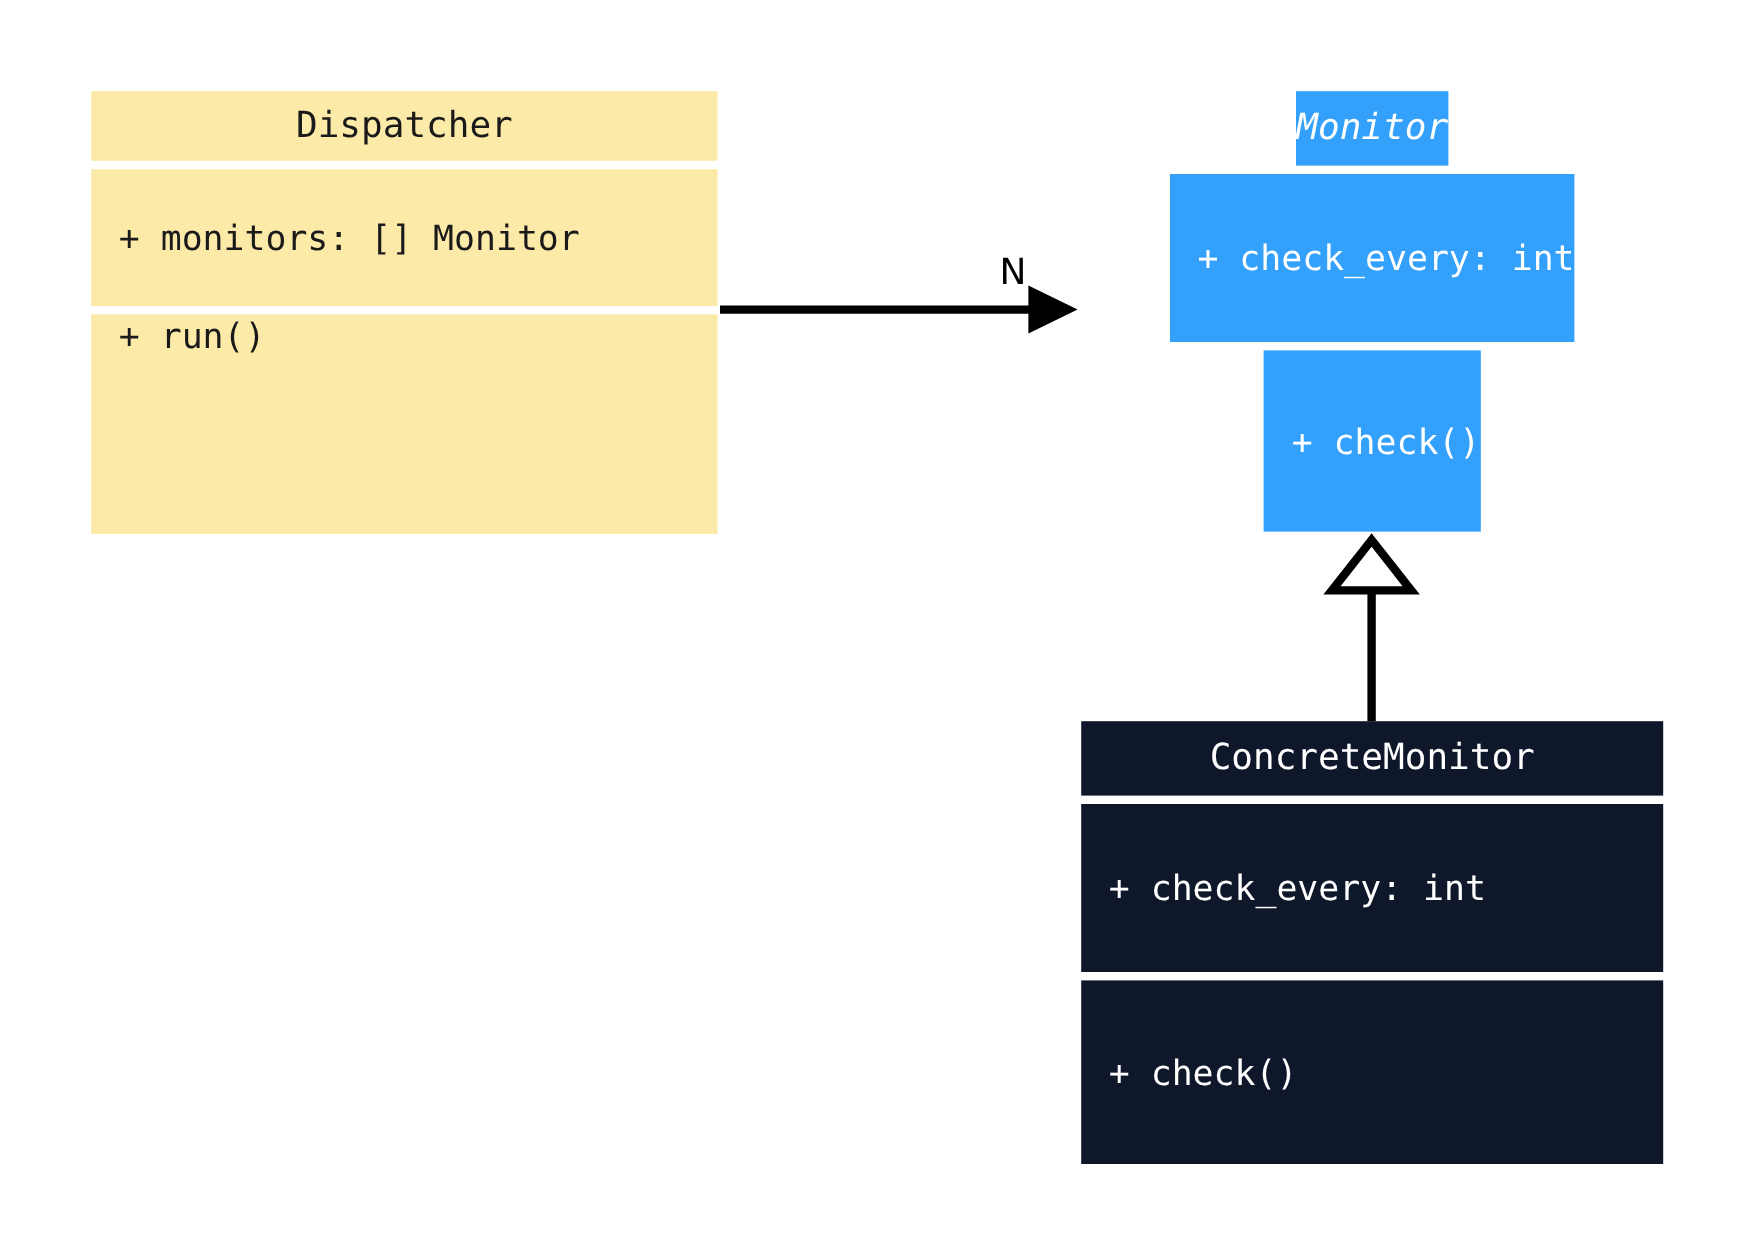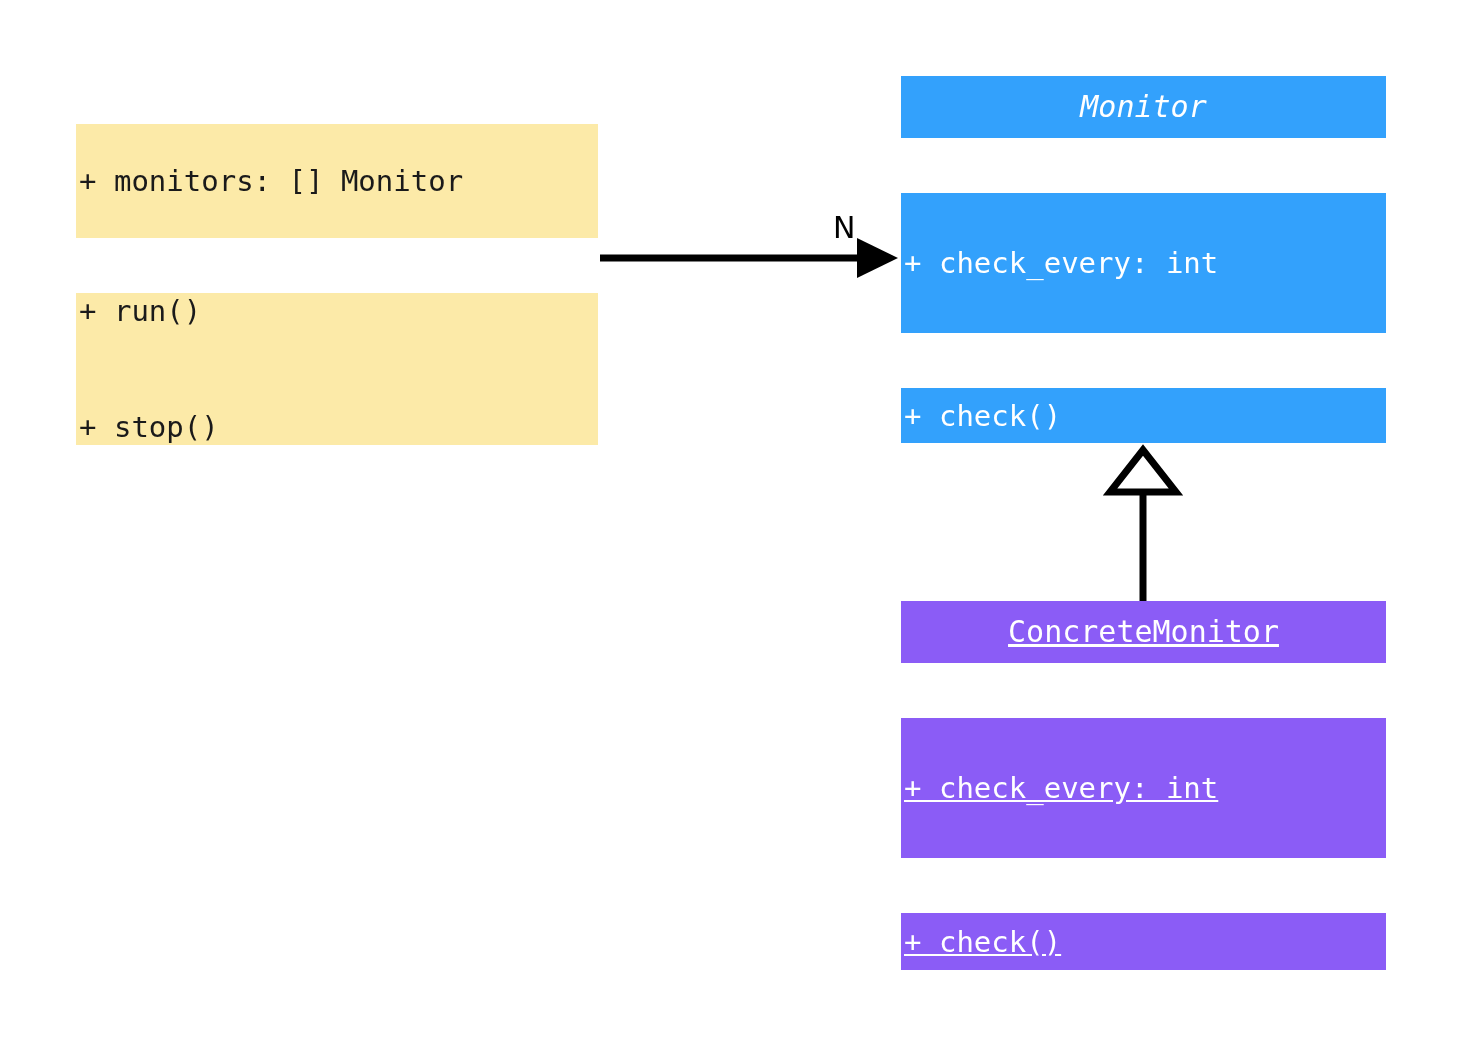--- a/index.html
+++ b/index.html
@@ -32,22 +32,21 @@
   }
   .compartment.title-bar {
     display: flex;
     align-items: center;
     justify-content: center;
   }
   .compartment.members {
     display: flex;
     flex-direction: column;
     justify-content: center;
-    padding-left: 3px;
-    margin-top: 48px;
+    padding-left: 23px;
   }
   .class-title {
     font-size: 30px;
     line-height: 1.05;
     letter-spacing: 0px;
     white-space: pre;
   }
   .class-title.abstract {
     font-style: italic;
   }
@@ -68,34 +67,35 @@
   #dispatcher .title-bar   { height: 58px; flex: 0 0 58px; }
   #dispatcher .attrs       { height: 114px; flex: 0 0 114px; }
   #dispatcher .ops         { flex: 1 1 auto; justify-content: space-between; }
 
   
   #monitor {
     left: 901px;
     top: 76px;
     width: 485px;
     height: 367px;
+    align-items: center;
   }
   #monitor .compartment { background: #33a1fc; color: #ffffff; }
   #monitor .title-bar   { height: 62px; flex: 0 0 62px; }
   #monitor .attrs       { height: 140px; flex: 0 0 140px; }
   #monitor .ops         { flex: 1 1 auto; }
 
   
   #concrete-monitor {
     left: 901px;
     top: 601px;
     width: 485px;
     height: 369px;
   }
-  #concrete-monitor .compartment { background: #8b5cf6; color: #ffffff; text-decoration: underline; }
+  #concrete-monitor .compartment { background: #0f172a; color: #ffffff; }
   #concrete-monitor .title-bar   { height: 62px; flex: 0 0 62px; }
   #concrete-monitor .attrs       { height: 140px; flex: 0 0 140px; }
   #concrete-monitor .ops         { flex: 1 1 auto; }
 
   
   .connector-svg {
     position: absolute;
     left: 0;
     top: 0;
     width: 1463px;
@@ -114,26 +114,28 @@
     left: 833px;
     top: 213px;
   }
 </style>
 </head>
 <body>
 
 <div id="canvas">
 
   <div class="uml-class" id="dispatcher">
+    <div class="compartment title-bar">
+      <span class="class-title">Dispatcher</span>
+    </div>
     <div class="compartment members attrs">
       <span class="member-line">+ monitors: [] Monitor</span>
     </div>
     <div class="compartment members ops">
       <span class="member-line">+ run()</span>
-      <span class="member-line">+ stop()</span>
     </div>
   </div>
 
   <div class="uml-class" id="monitor">
     <div class="compartment title-bar">
       <span class="class-title abstract">Monitor</span>
     </div>
     <div class="compartment members attrs">
       <span class="member-line">+ check_every: int</span>
     </div>

